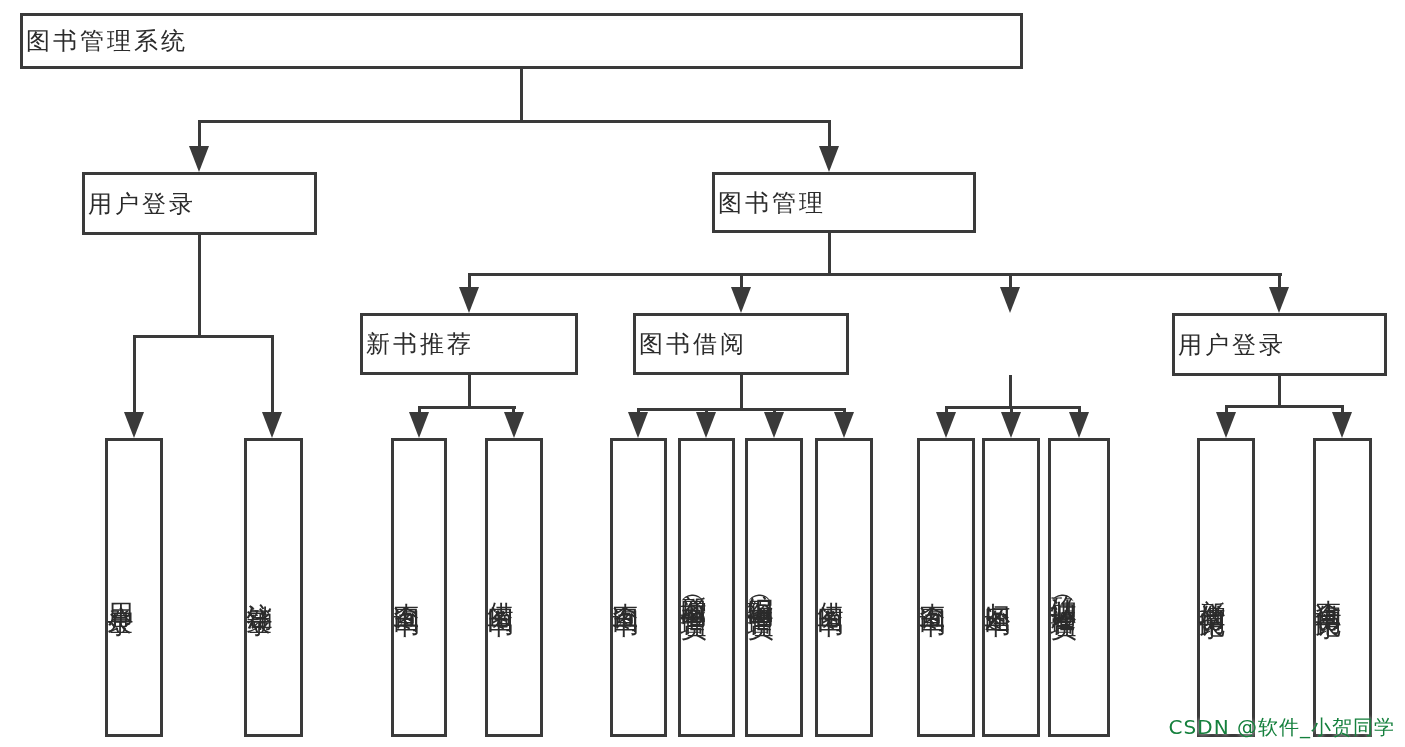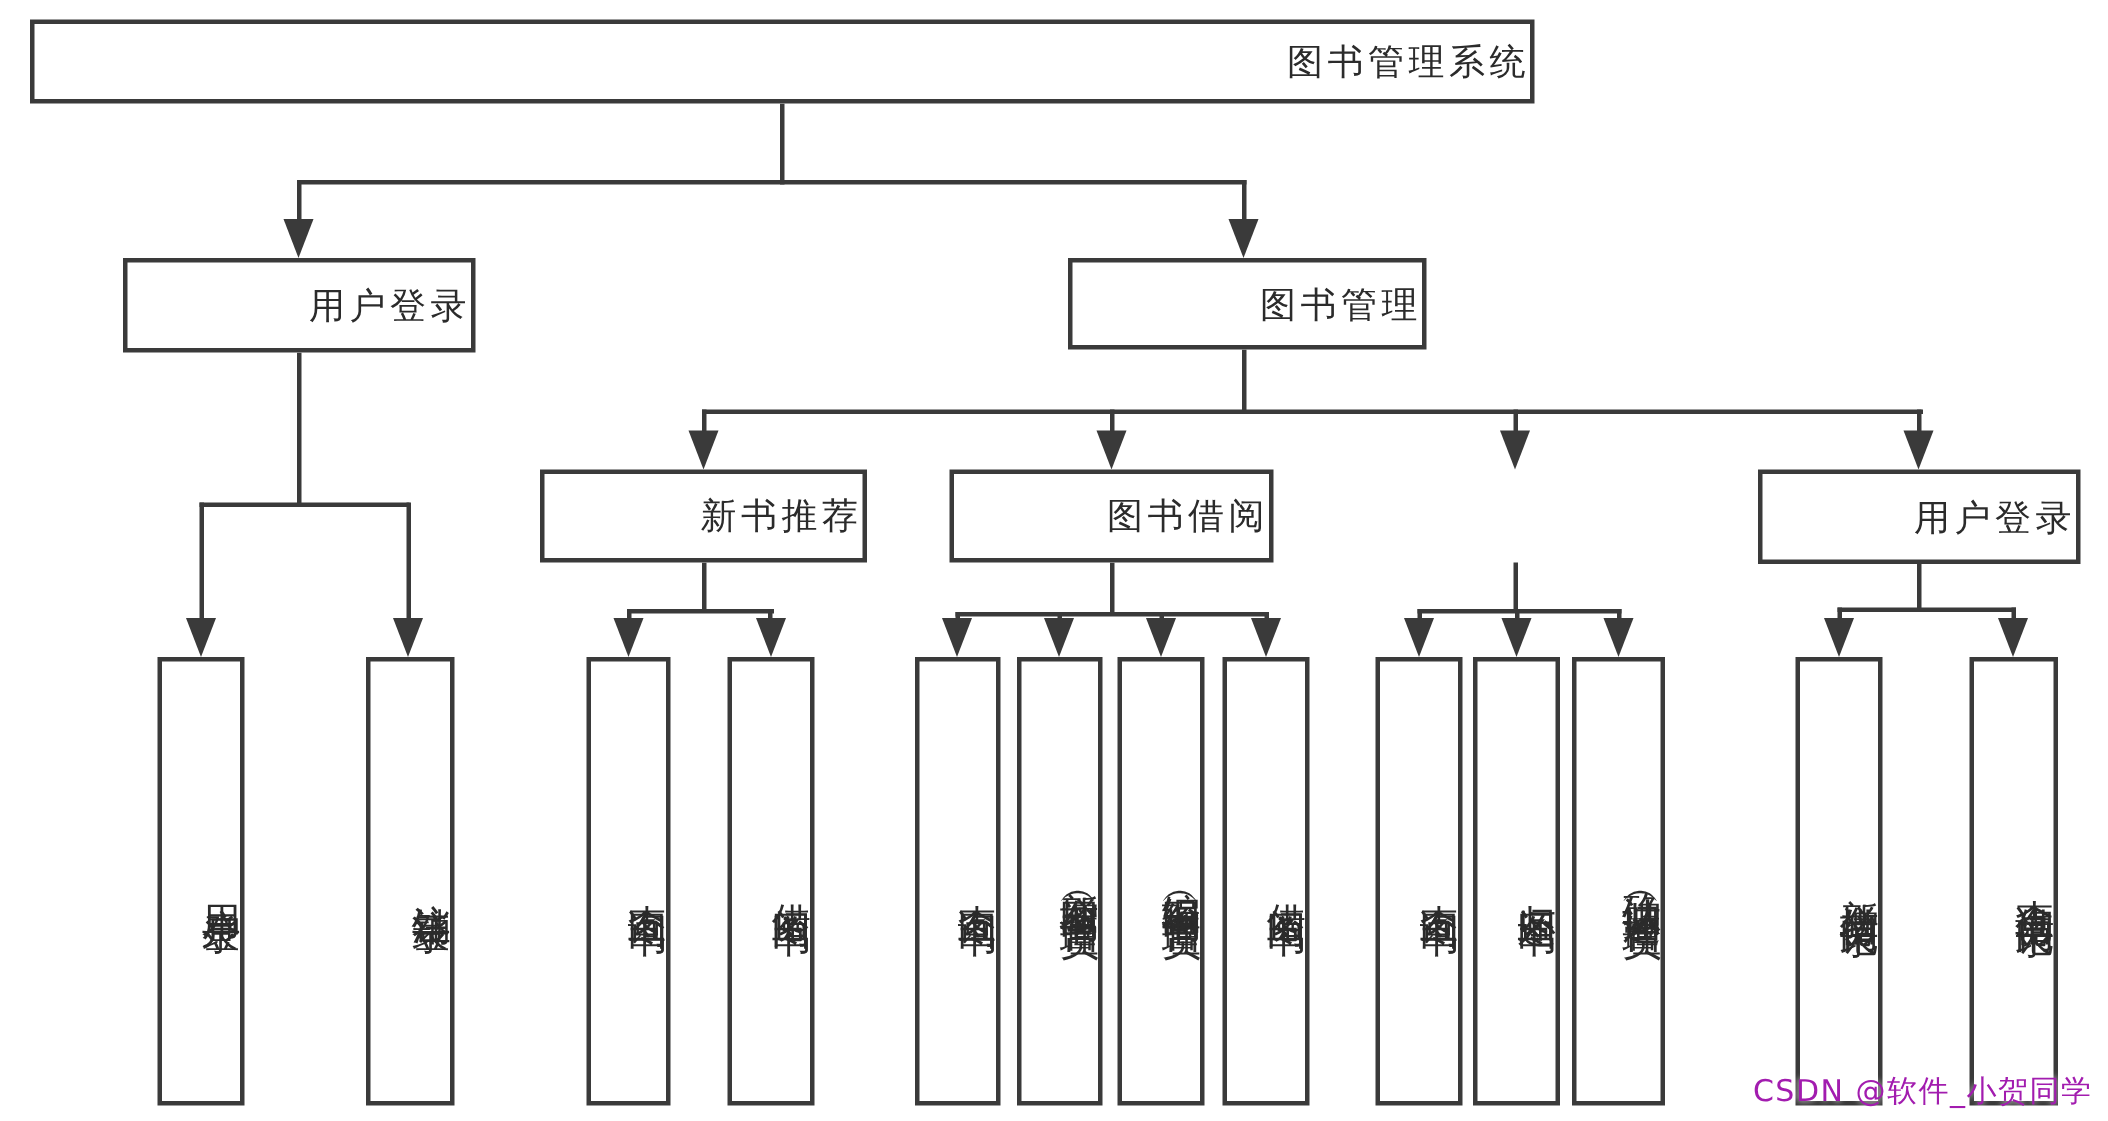--- a/index.html
+++ b/index.html
@@ -11,21 +11,21 @@
     font-family: "DejaVu Sans", sans-serif;
     overflow: hidden;
   }
   .node {
     position: absolute;
     box-sizing: border-box;
     border: 3px solid #3a3a3a;
     background: #ffffff;
     display: flex;
     align-items: center;
-    justify-content: flex-end;
+    justify-content: flex-start;
     color: #2b2b2b;
     z-index: 2;
   }
   .h-node { font-size: 24px; letter-spacing: 3px; }
   .h-node .lbl { white-space: nowrap; line-height: 1; text-indent: 3px; }
   .v-node .lbl {
     writing-mode: vertical-rl;
     text-orientation: mixed;
     font-size: 26px;
     letter-spacing: 3px;
@@ -40,38 +40,38 @@
     border-right: 10px solid transparent;
     border-top: 26px solid #3a3a3a;
     z-index: 1;
   }
   .watermark {
     position: absolute;
     right: 10px;
     bottom: 6px;
     font-size: 20px;
     letter-spacing: 1px;
-    color: #a21caf;
+    color: #15803d;
     z-index: 5;
     text-shadow: 0 0 4px #ffffff;
   }
 </style>
 </head>
 <body>
 
 <div class="canvas" id="canvas">
 
   <div class="node h-node" style="left:20px; top:13px; width:1003px; height:56px;">
     <span class="lbl">图书管理系统</span>
   </div>
 
   <div class="node h-node" style="left:82px; top:172px; width:235px; height:63px;">
     <span class="lbl">用户登录</span>
   </div>
-  <div class="node h-node" style="left:712px; top:172px; width:239px; height:61px;">
+  <div class="node h-node" style="left:712px; top:172px; width:264px; height:61px;">
     <span class="lbl">图书管理</span>
   </div>
 
   <div class="node h-node" style="left:360px; top:313px; width:218px; height:62px;">
     <span class="lbl">新书推荐</span>
   </div>
   <div class="node h-node" style="left:633px; top:313px; width:216px; height:62px;">
     <span class="lbl">图书借阅</span>
   </div>
   <div class="node h-node" style="left:1172px; top:313px; width:215px; height:63px;">

